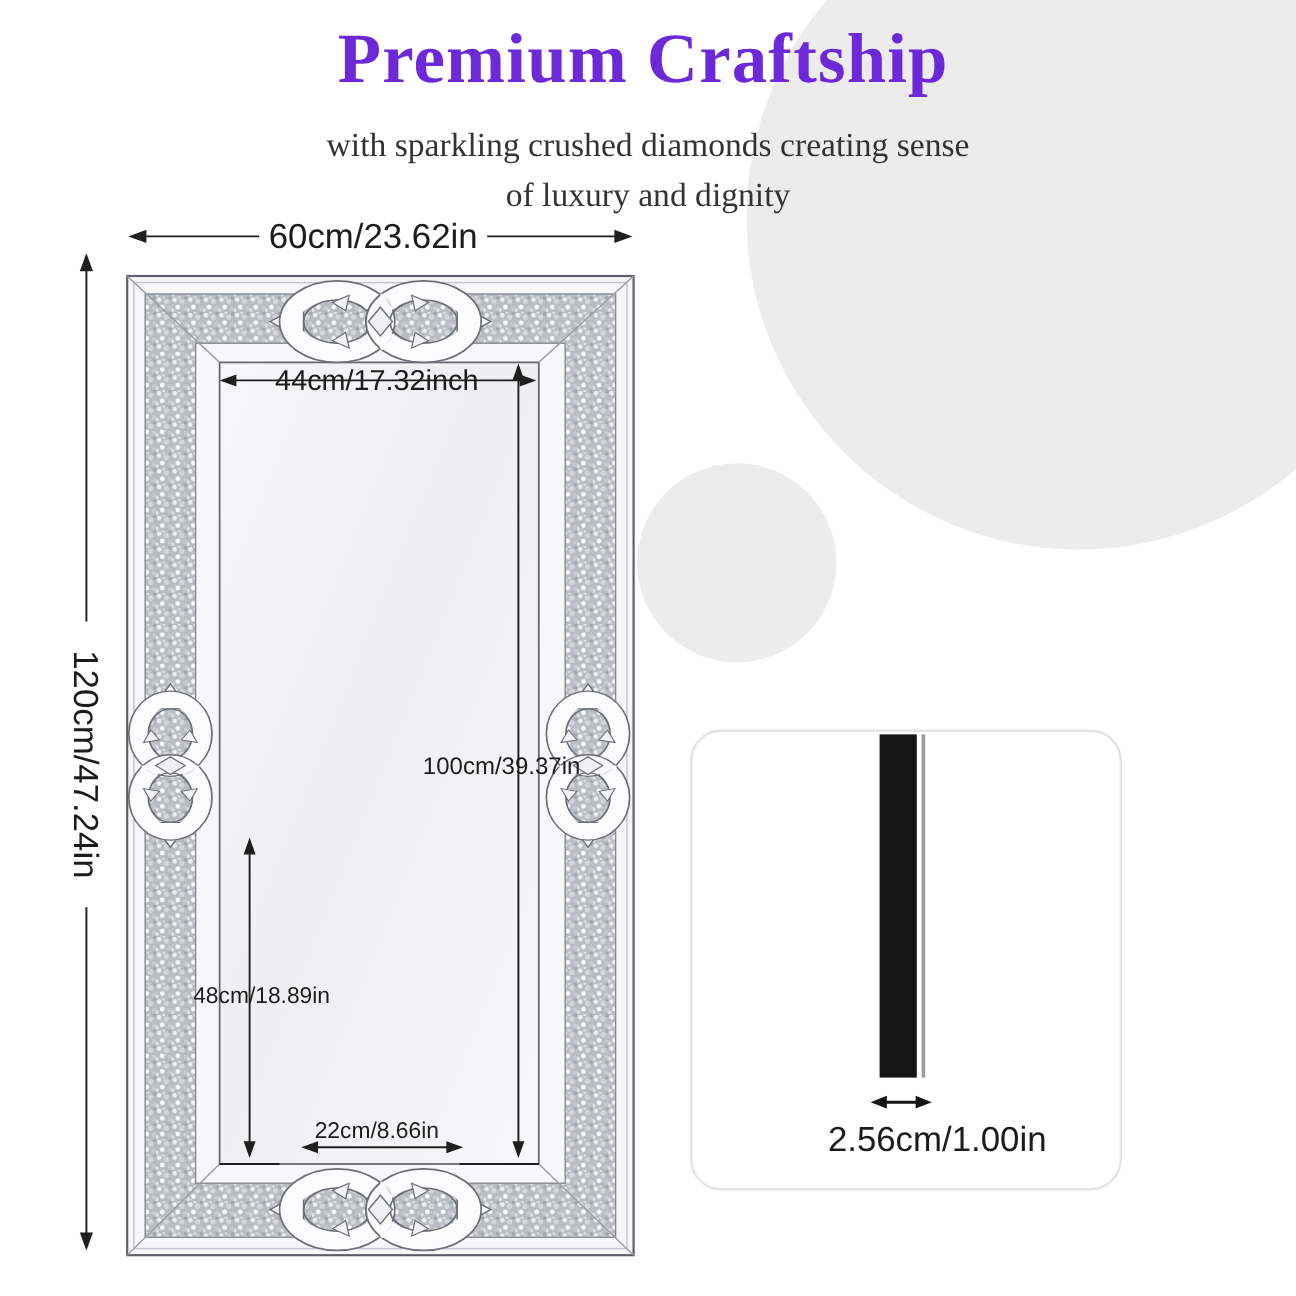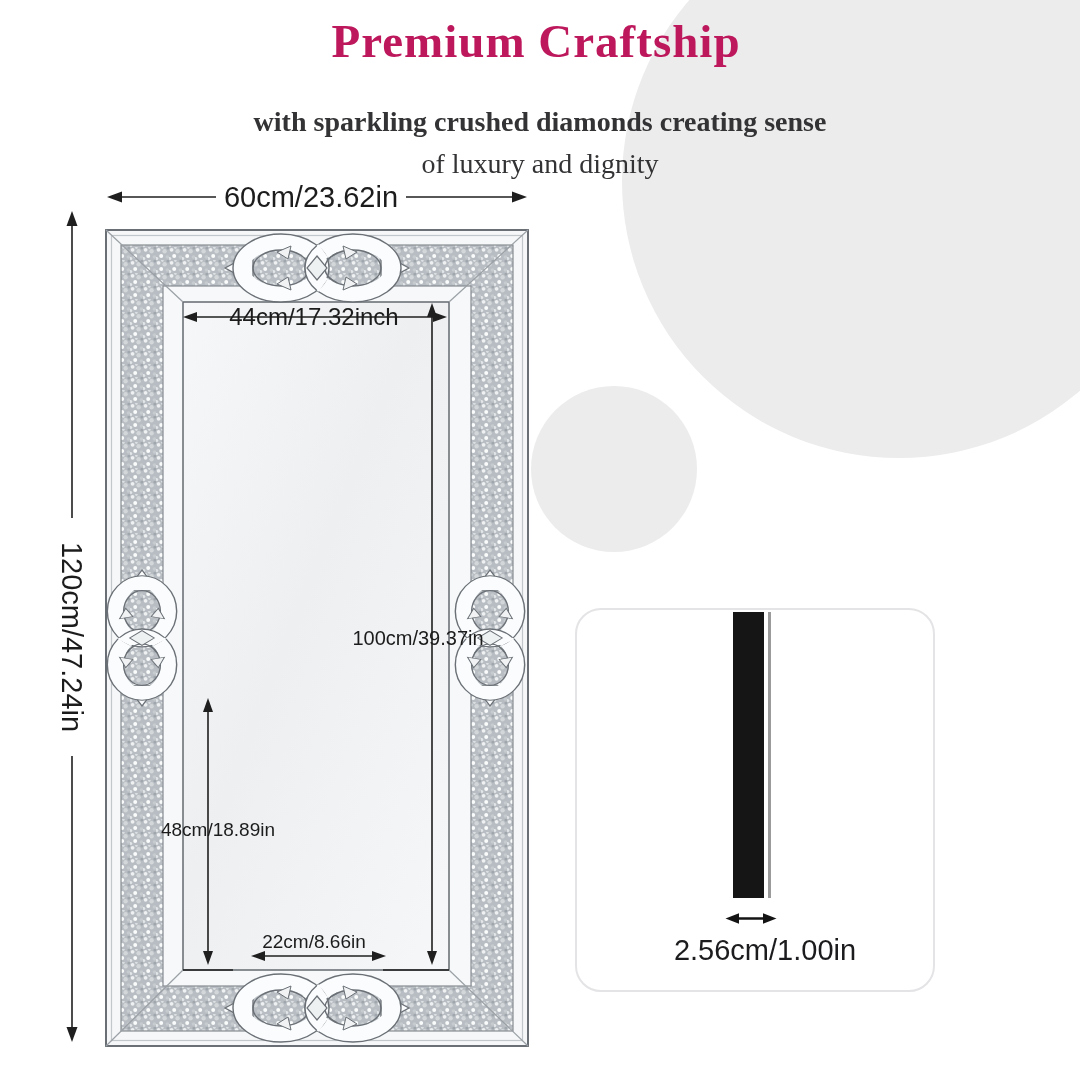--- a/index.html
+++ b/index.html
@@ -8,28 +8,28 @@
     background:#ffffff;font-family:"Liberation Sans",sans-serif;
   }
   .decor-circle{position:absolute;border-radius:50%;background:#ececec;}
   .circle-large{left:622px;top:-96px;width:554px;height:554px;}
   .circle-medium{left:531px;top:386px;width:166px;height:166px;}
 
   .header{position:absolute;left:0;top:0;width:1080px;text-align:center;}
   .title{
     position:absolute;left:0;top:14px;width:1072px;margin:0;
     font-family:"Liberation Serif",serif;font-weight:700;
-    font-size:47px;color:#be185d;letter-spacing:1px;
+    font-size:59px;color:#6d28d9;letter-spacing:1px;
   }
   .subtitle{
     position:absolute;left:0;width:1080px;margin:0;
     font-family:"Liberation Serif",serif;font-weight:400;
     font-size:28px;color:#333335;
   }
-  .subtitle.line1{top:106px;font-weight:bold;}
+  .subtitle.line1{top:106px;}
   .subtitle.line2{top:148px;}
 
   svg.diagram{position:absolute;left:0;top:0;width:1080px;height:1080px;}
 
   .dims line{stroke:#1f1f1f;stroke-width:1.6px;}
   .dims path.ah{fill:#1f1f1f;stroke:none;}
   text.dim{fill:#1c1c1c;font-family:"Liberation Sans",sans-serif;}
   .f29{font-size:29px;}
   .f24{font-size:24px;}
   .f20{font-size:20px;}
@@ -37,21 +37,21 @@
 
   .side-card{
     position:absolute;left:575px;top:608px;width:360px;height:384px;
     background:#ffffff;border:2px solid #e4e4e6;border-radius:26px;
     box-sizing:border-box;
   }
   .side-bar{position:absolute;left:156px;top:2px;width:31px;height:286px;background:#151515;}
   .side-bar-edge{position:absolute;left:191px;top:2px;width:3px;height:286px;background:#9b9b9b;}
   .thick-arrow{position:absolute;left:147px;top:300px;width:54px;height:17px;}
   .thick-label{
-    position:absolute;left:0;top:324px;width:100%;padding-left:20px;box-sizing:border-box;
+    position:absolute;left:16px;top:324px;width:100%;padding-left:20px;box-sizing:border-box;
     text-align:center;font-size:29px;color:#1c1c1e;
   }
 </style>
 </head>
 <body>
 
 <div class="decor-circle circle-large"></div>
 <div class="decor-circle circle-medium"></div>
 
 <div class="header">

